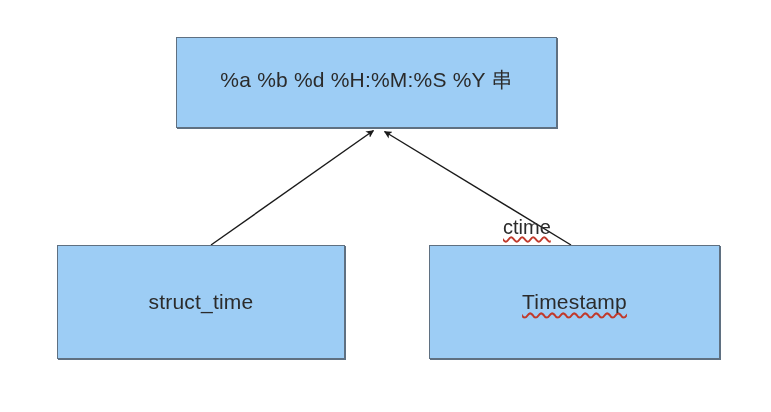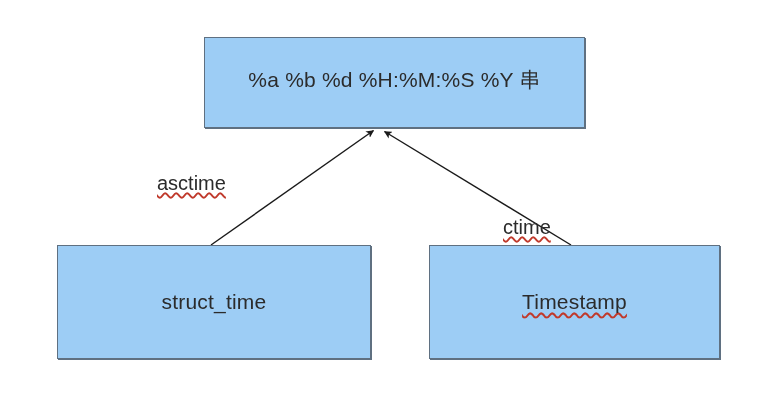--- a/index.html
+++ b/index.html
@@ -34,32 +34,32 @@
     justify-content: center;
   }
   .node-label {
     color: #2b2b2b;
     font-size: 21px;
     line-height: 1.1;
     white-space: nowrap;
     letter-spacing: 0.2px;
   }
   #node-format {
-    left: 204px;
+    left: 176px;
     top: 37px;
     width: 381px;
     height: 91px;
     align-items: flex-start;
     justify-content: center;
     padding-top: 30px;
   }
   #node-struct-time {
     left: 57px;
     top: 245px;
-    width: 314px;
+    width: 288px;
     height: 114px;
   }
   #node-timestamp {
     left: 429px;
     top: 245px;
     width: 291px;
     height: 114px;
   }
   
   .edge-label {
@@ -107,21 +107,18 @@
   </div>
 
   <div class="node" id="node-struct-time">
     <span class="node-label">struct_time</span>
   </div>
 
   <div class="node" id="node-timestamp">
     <span class="node-label spellcheck">Timestamp</span>
   </div>
 
-  <div class="edge-label" id="edge-label-asctime">
-    <span class="spellcheck">asctime</span>
-  </div>
 
   <div class="edge-label" id="edge-label-ctime">
     <span class="spellcheck">ctime</span>
   </div>
 
 </div>
 
 </body></html>

